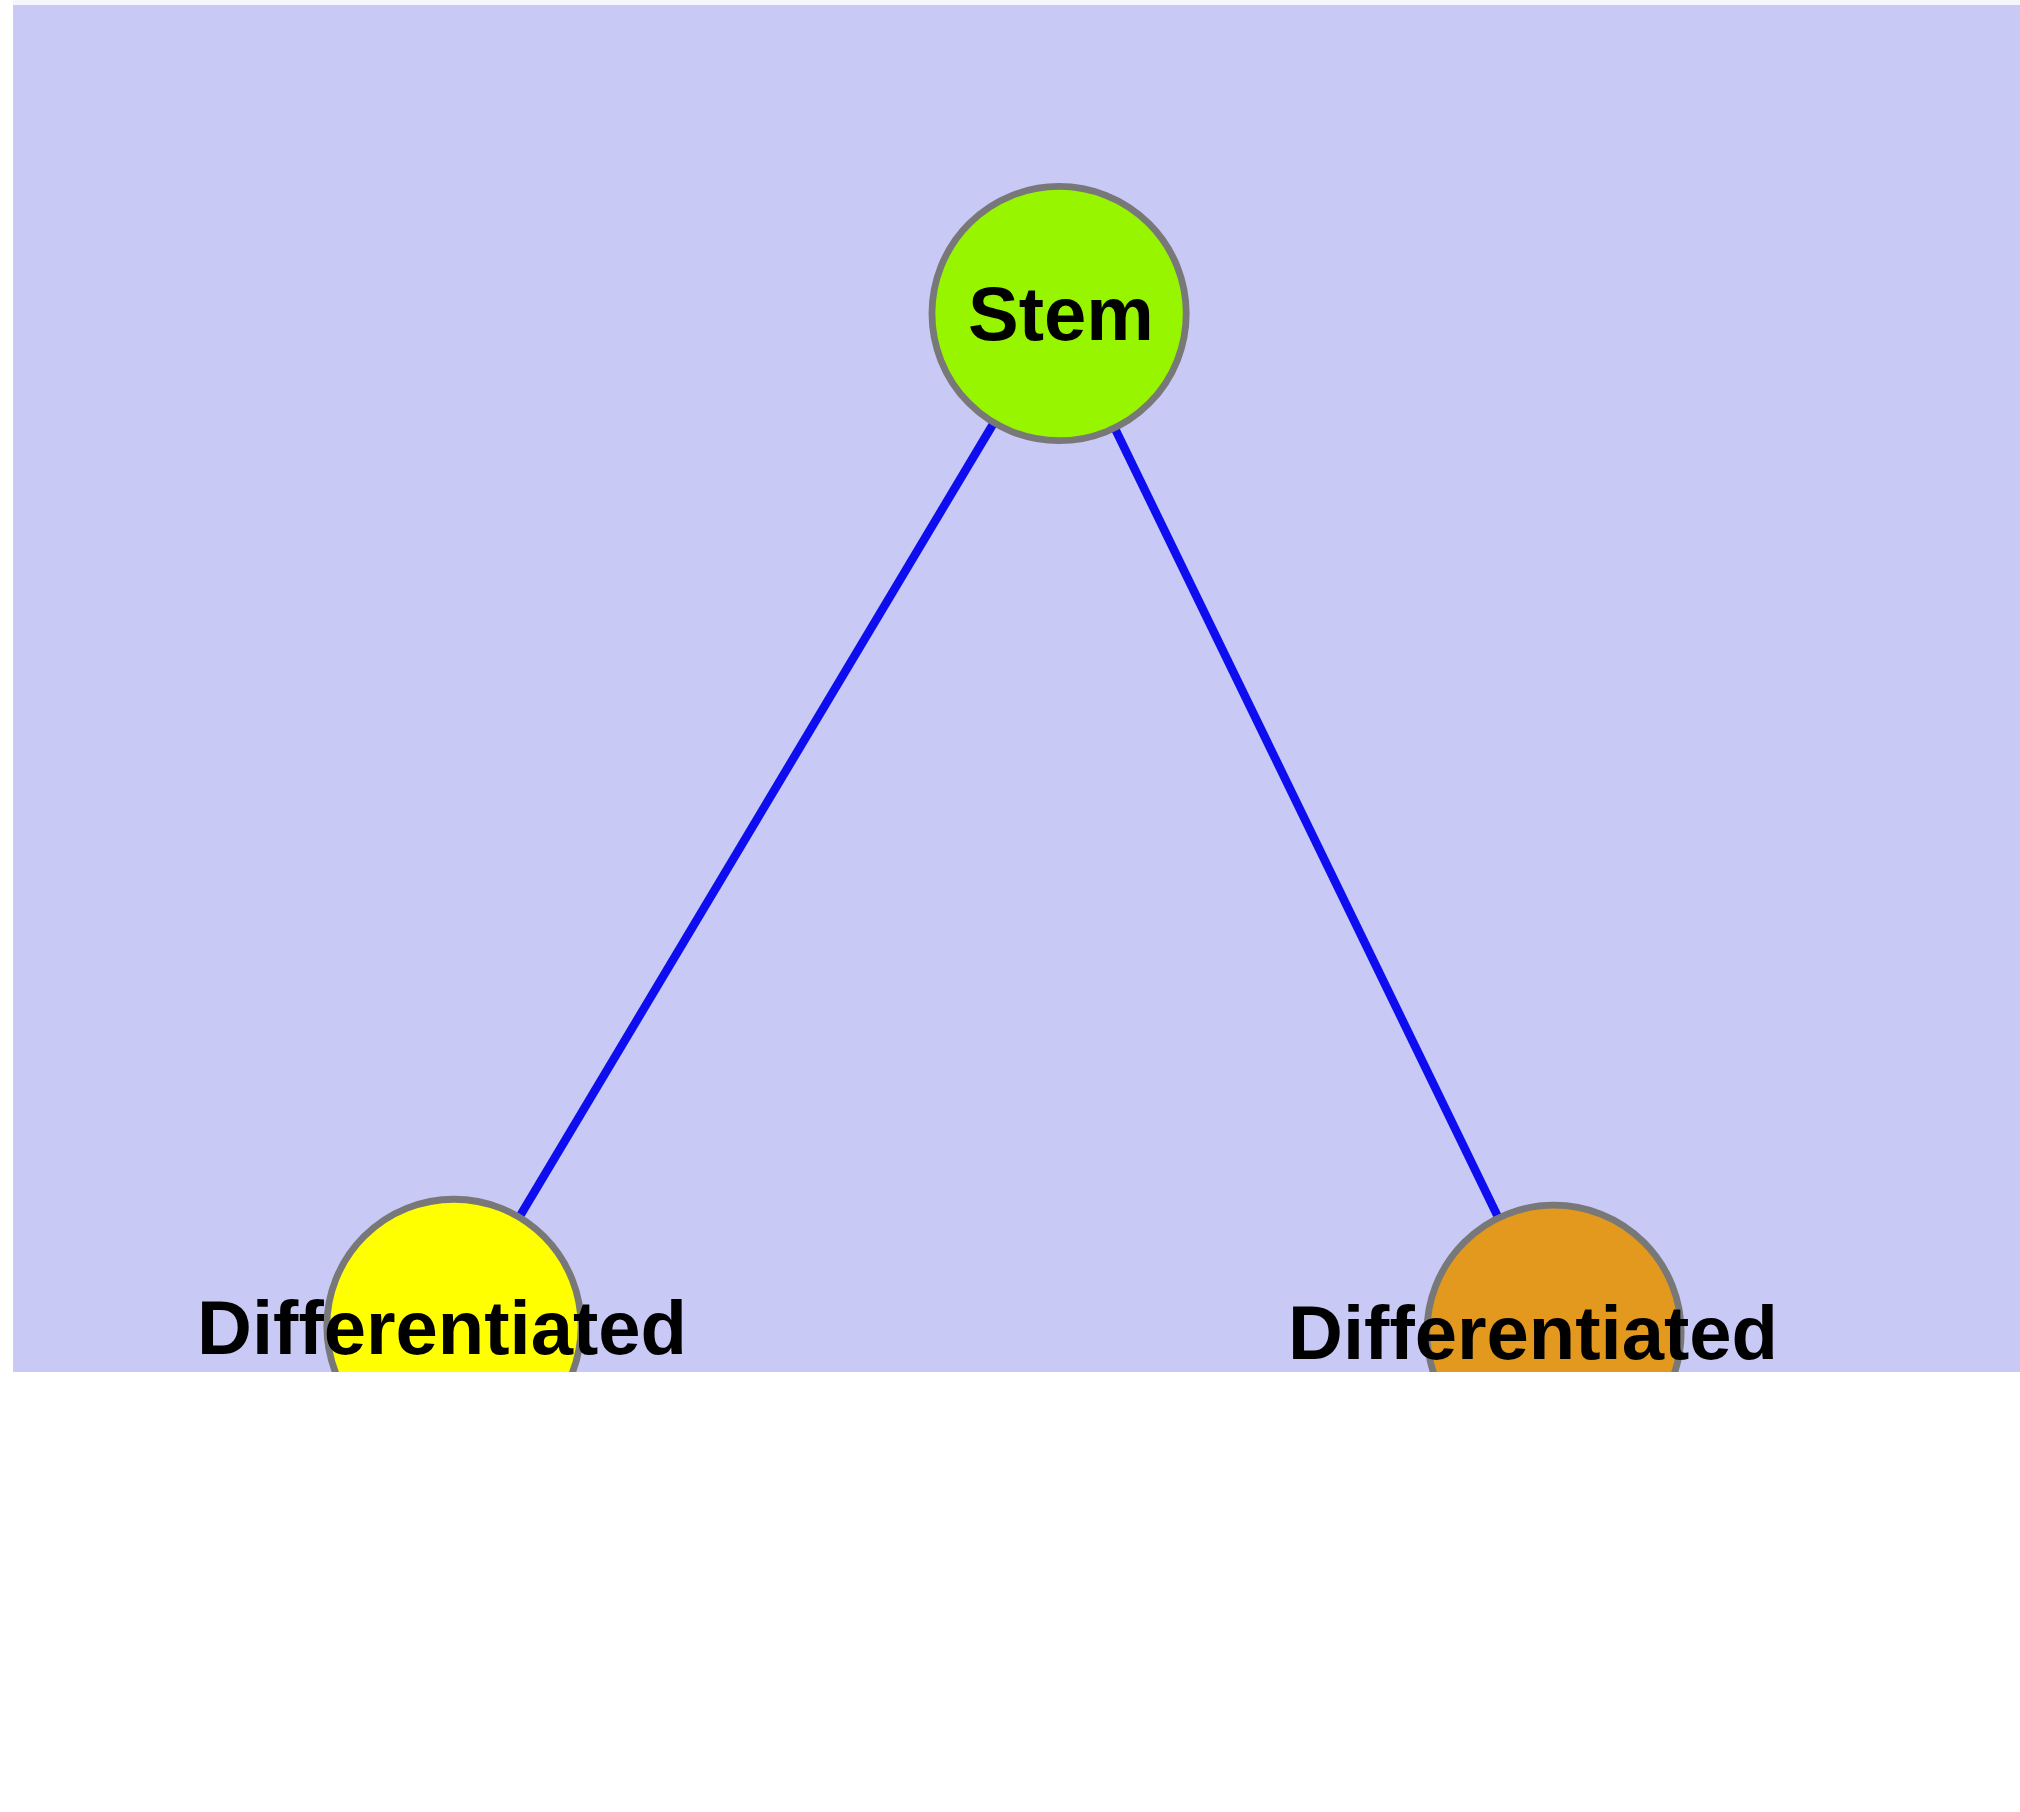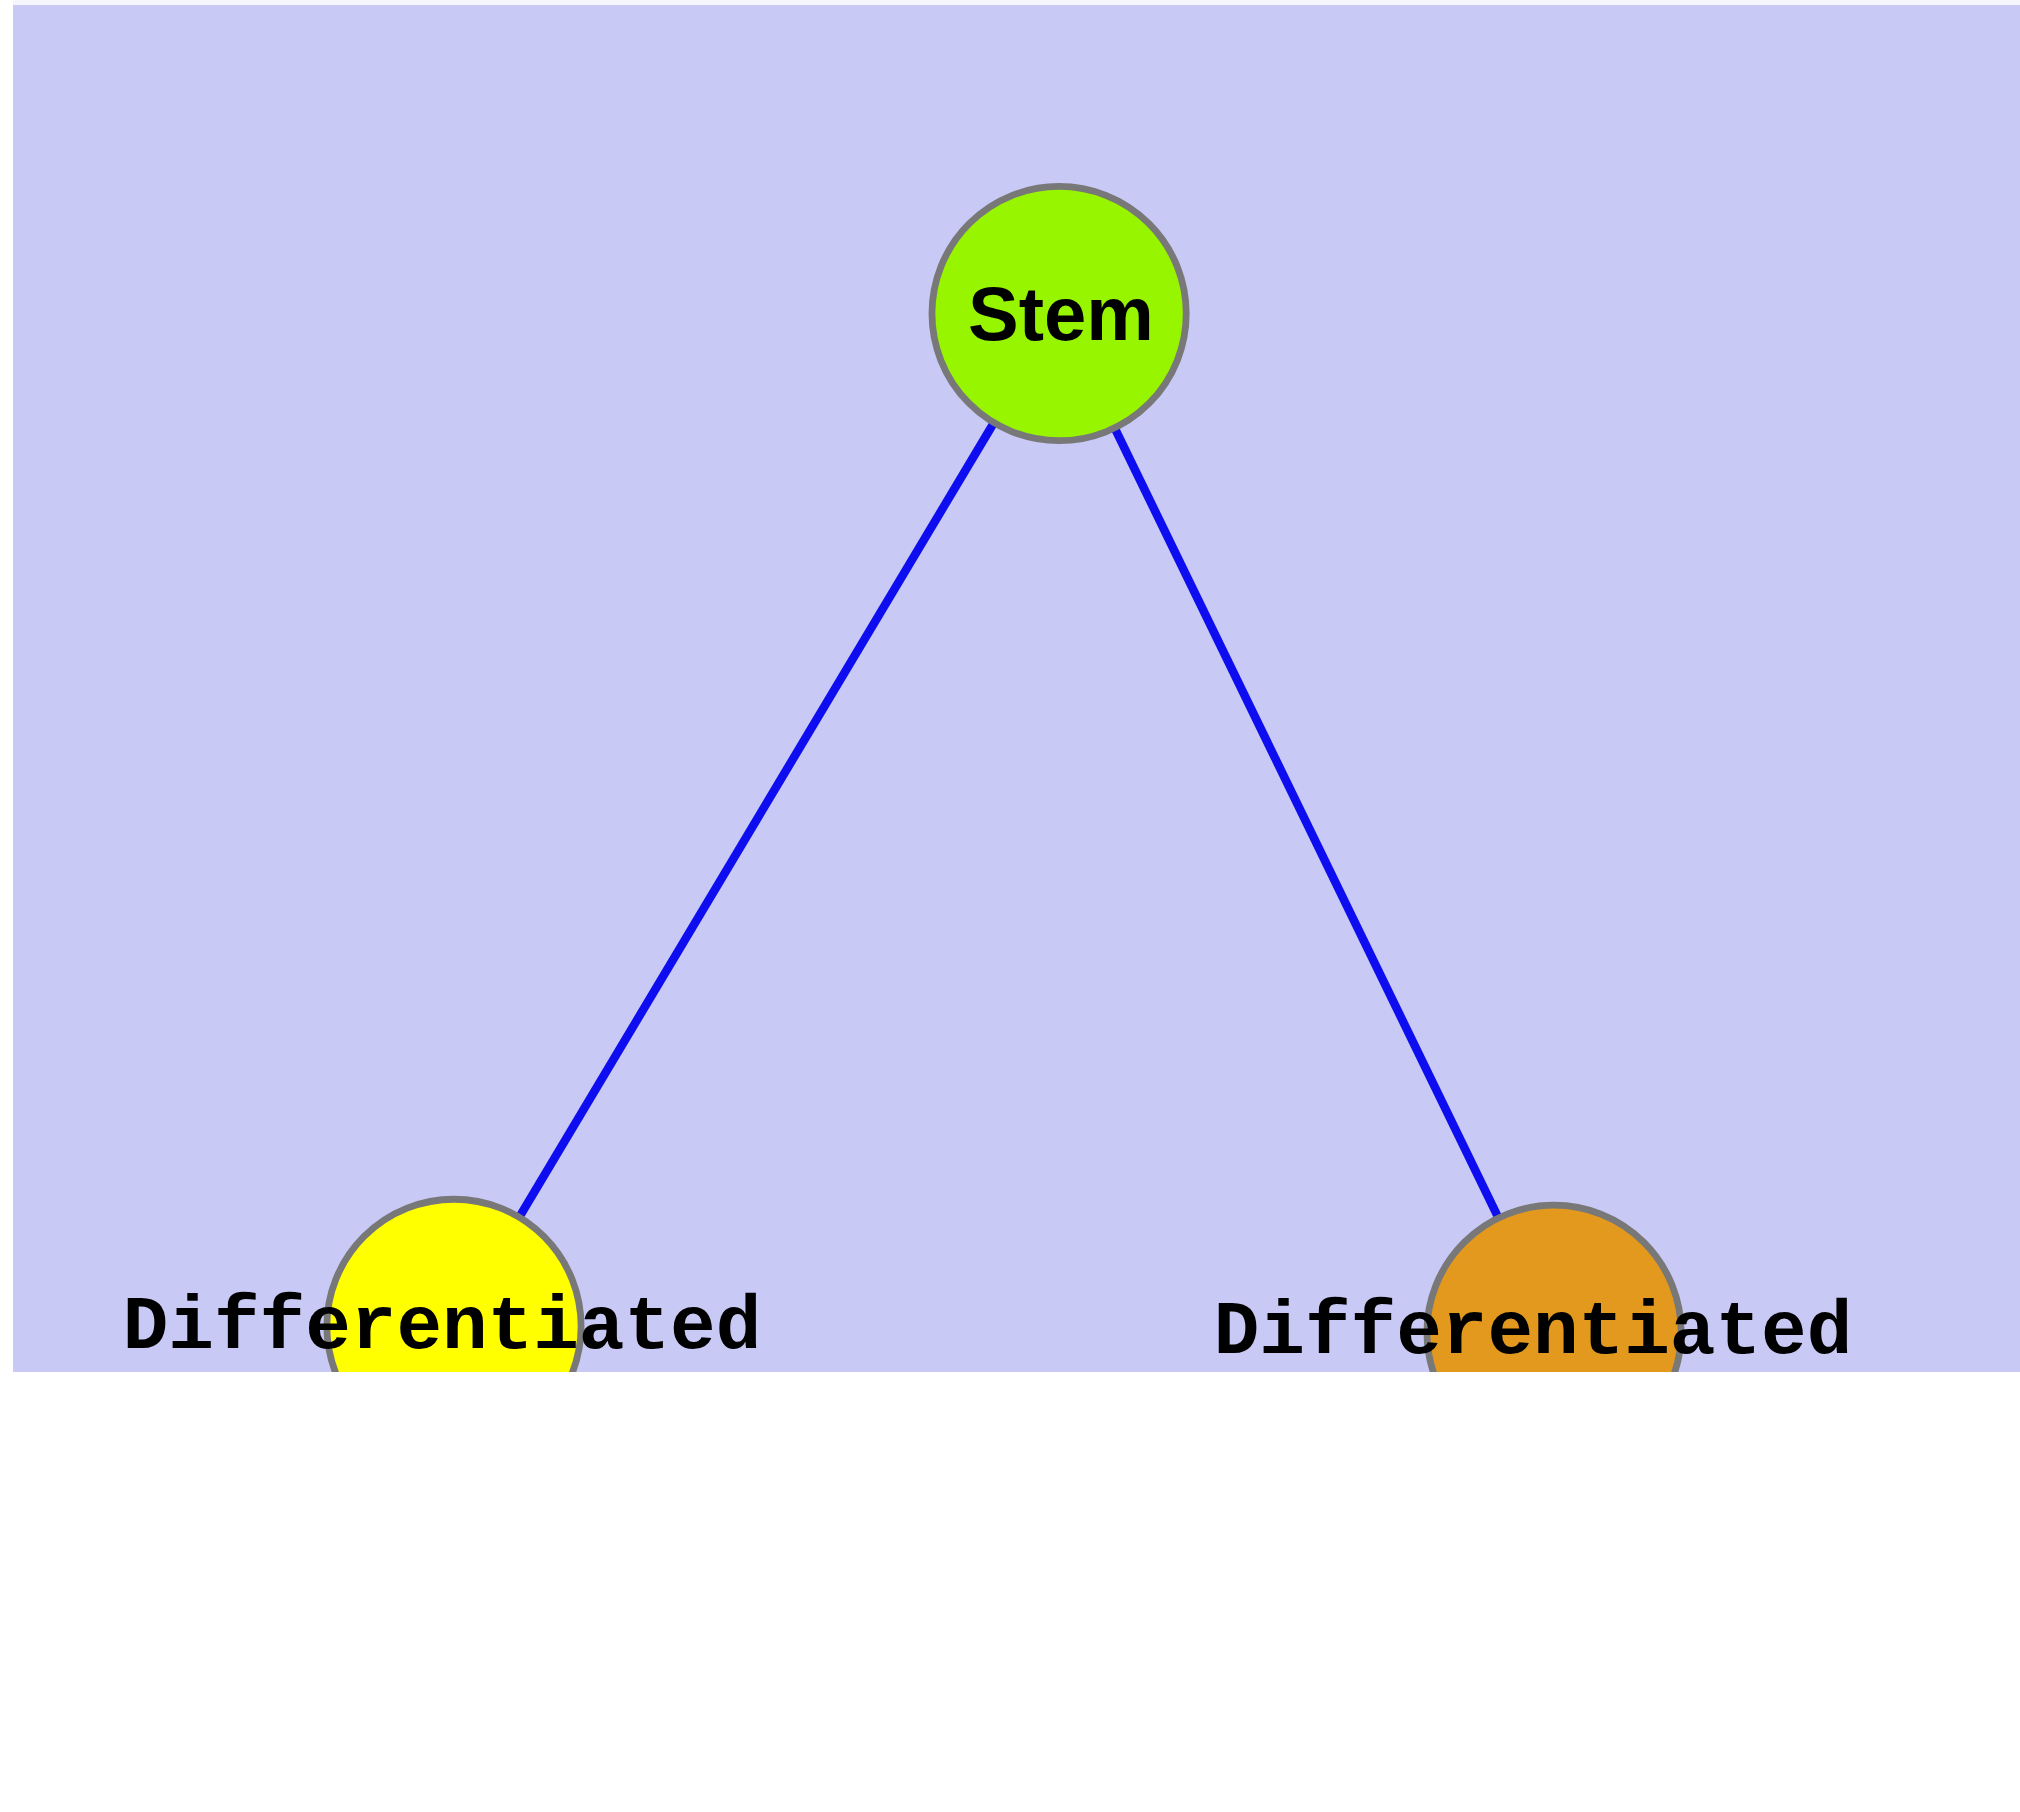--- a/index.html
+++ b/index.html
@@ -42,21 +42,20 @@
     transform: translate(-50%, -50%);
     color: #000000;
     font-weight: bold;
     font-size: 76px;
     line-height: 1.27;
     text-align: center;
     white-space: nowrap;
   }
   .label-line {
     display: block;
-    font-family: Liberation Mono, monospace;
   }
 </style>
 </head>
 <body>
 
 <div class="canvas" style="background-color: rgb(201, 201, 246);">
 
   <div class="top-strip" style="background-color: rgb(245, 245, 252);"></div>
 
   <svg class="graph-svg" viewBox="0 0 2384 2138">

